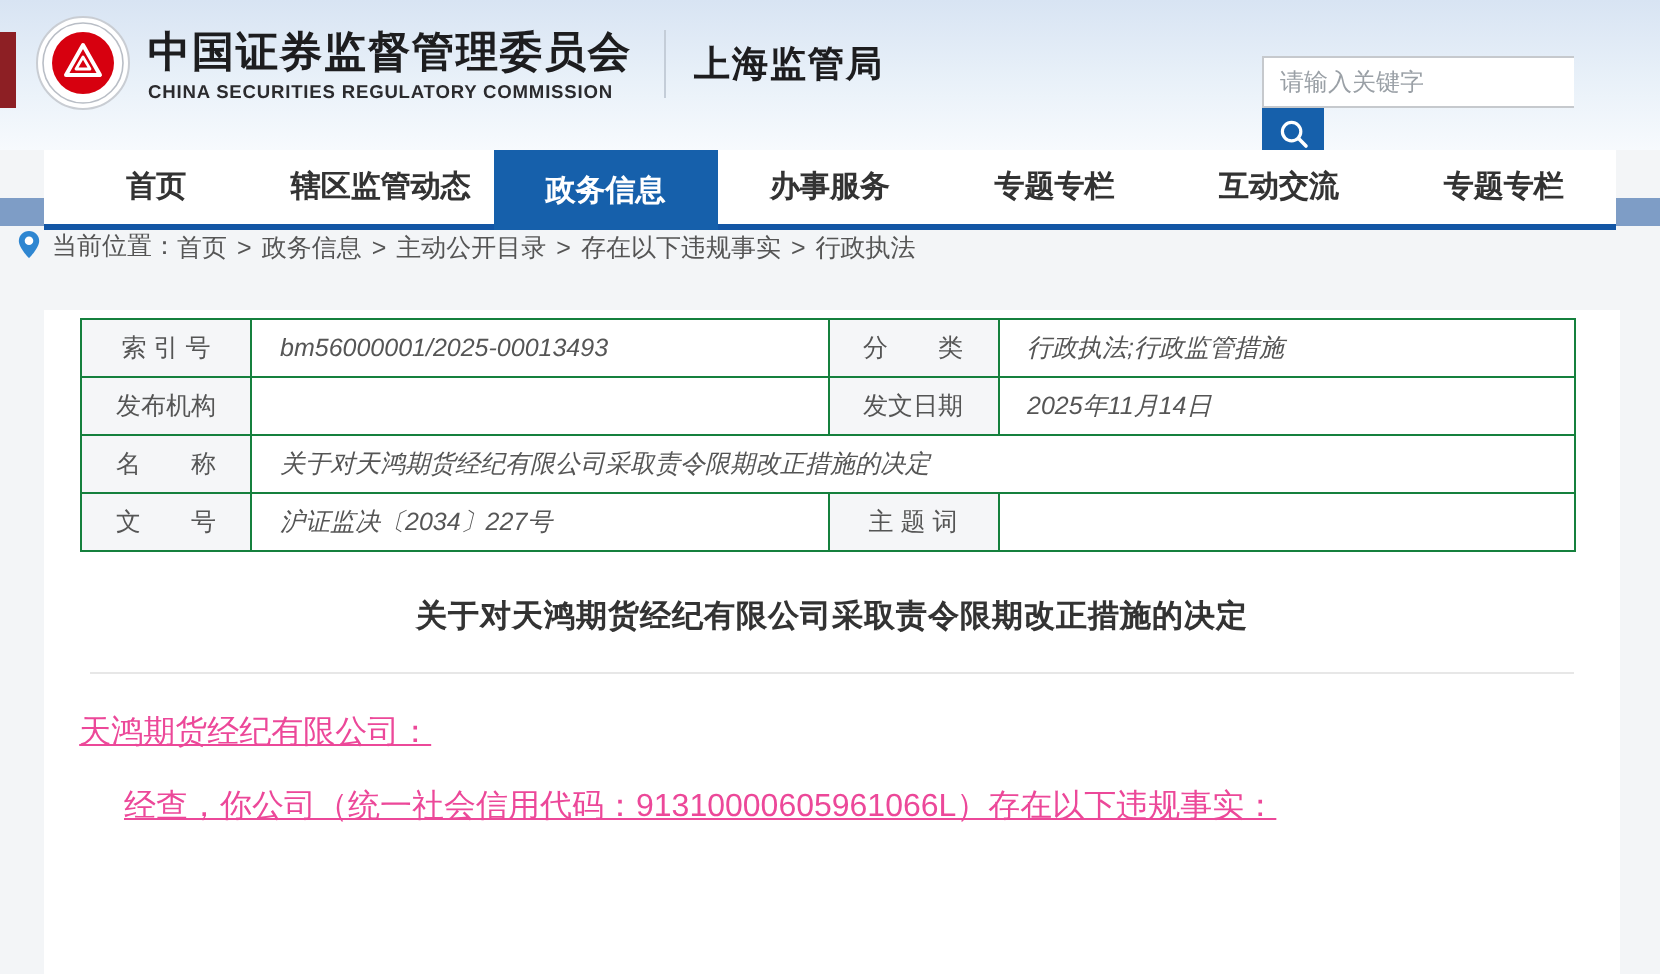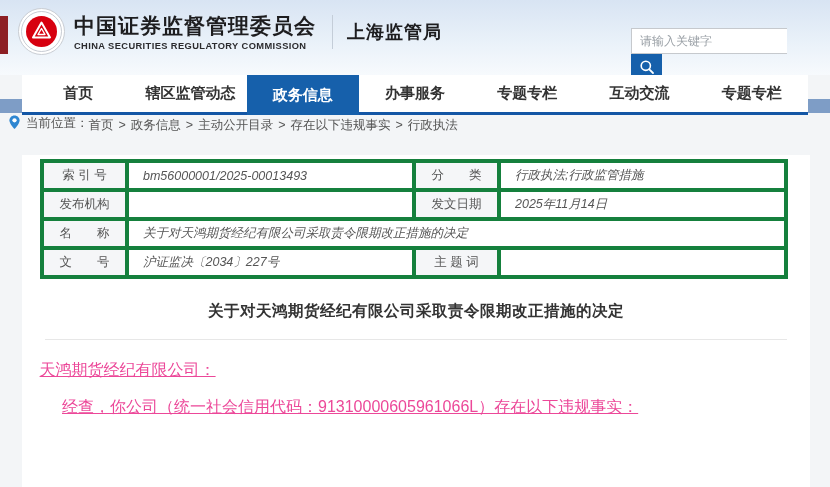--- a/index.html
+++ b/index.html
@@ -40,21 +40,21 @@
   .crumb-strip { height:40px; display:flex; align-items:flex-start; padding-left:8px; }
   .crumb-strip svg { margin-right:5px; }
   .crumb-prefix, .crumb-sep { font-size:12.5px; color:#555; }
   .crumb { font-size:12.5px; color:#555; cursor:pointer; }
   .crumb-sep { margin:0 5px; }
 
   
   .card { position:absolute; left:22px; right:20px; top:155px; bottom:0; background:#fff; }
 
   table.meta { border-collapse:collapse; margin:4px 18px 0 18px; width:748px; table-layout:fixed; }
-  table.meta th, table.meta td { border:4px solid #15803d; height:29px;
+  table.meta th, table.meta td { border:1px solid #15803d; height:29px;
     font-size:12.5px; font-weight:normal; color:#555; }
   table.meta th { background:#f5f6f8; text-align:center; width:85px; }
   table.meta td { padding:0 14px; text-align:left;font-style:italic; }
 
   .doc-title { margin-top:22px; text-align:center; font-size:15.5px; font-weight:bold;
     color:#333; letter-spacing:.5px; }
   .doc-divider { height:1px; background:#e7e7e7; margin:17px 23px 0 23px; }
   .doc-body { padding:0 12px 0 8px; }
   .doc-body p { font-size:16px; color:#ec4899; line-height:31px; text-indent:2em; margin-top:6px;text-decoration:underline; }
   .doc-body p:first-child { text-indent:0.6em; margin-top:14px; }

